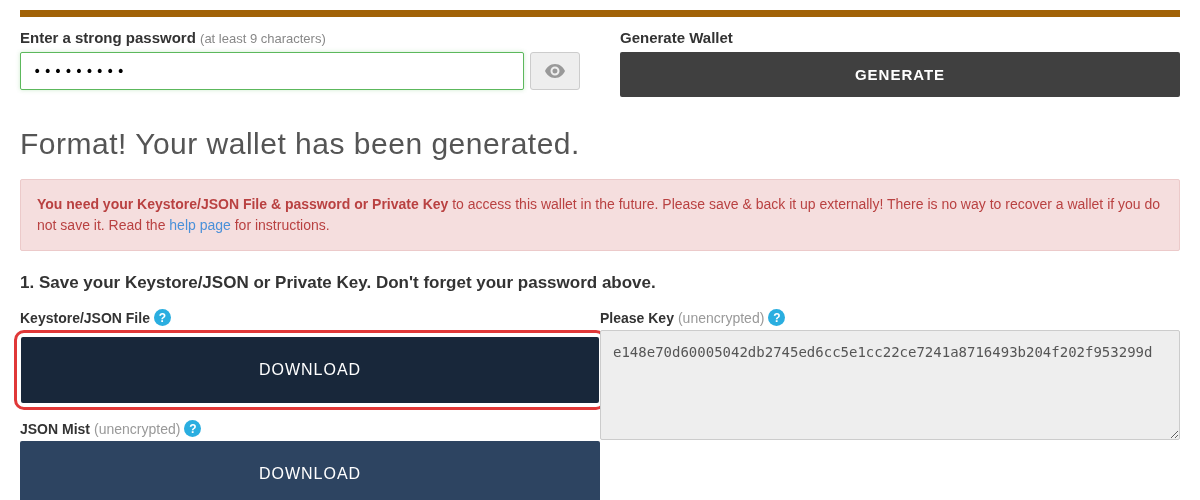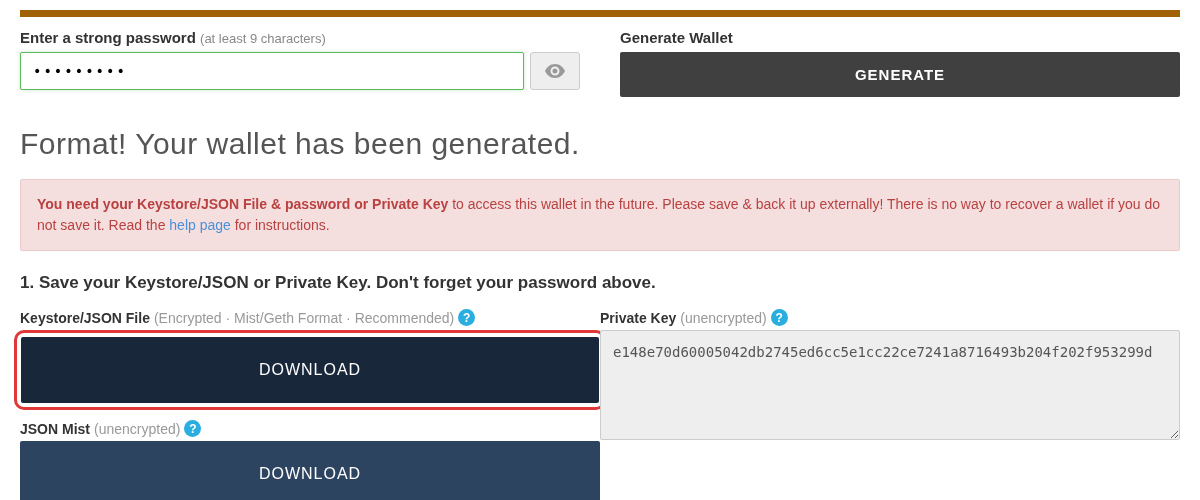--- a/index.html
+++ b/index.html
@@ -190,36 +190,35 @@
 <div class="alert-box">
   <span class="alert-strong">You need your Keystore/JSON File &amp; password or Private Key</span><span> to access this wallet in the future. Please save &amp; back it up externally! There is no way to recover a wallet if you do not save it. Read the </span><a class="alert-link">help page</a><span> for instructions.</span>
 </div>
 
 <h3 class="step-title">1. Save your Keystore/JSON or Private Key. Don't forget your password above.</h3>
 
 <div class="save-row">
   <div class="save-left">
     <div class="sub-label">
       <span>Keystore/JSON File</span>
-      <span class="muted">(Encrypted · Mist/Geth Format · Recommended)</span>
       <span class="help-circle">?</span>
     </div>
     <div class="highlight-frame">
       <button class="dl-btn">DOWNLOAD</button>
     </div>
     <div class="sub-label">
       <span>JSON Mist</span>
       <span class="muted">(unencrypted)</span>
       <span class="help-circle">?</span>
     </div>
     <button class="dl-btn secondary">DOWNLOAD</button>
   </div>
   <div class="save-right">
     <div class="sub-label">
-      <span>Private Key</span>
+      <span>Please Key</span>
       <span class="muted">(unencrypted)</span>
       <span class="help-circle">?</span>
     </div>
     <textarea class="pk-textarea" readonly="" style="">e148e70d60005042db2745ed6cc5e1cc22ce7241a8716493b204f202f953299d</textarea>
   </div>
 </div>
 
 <hr class="tail">
 
 </body></html>

